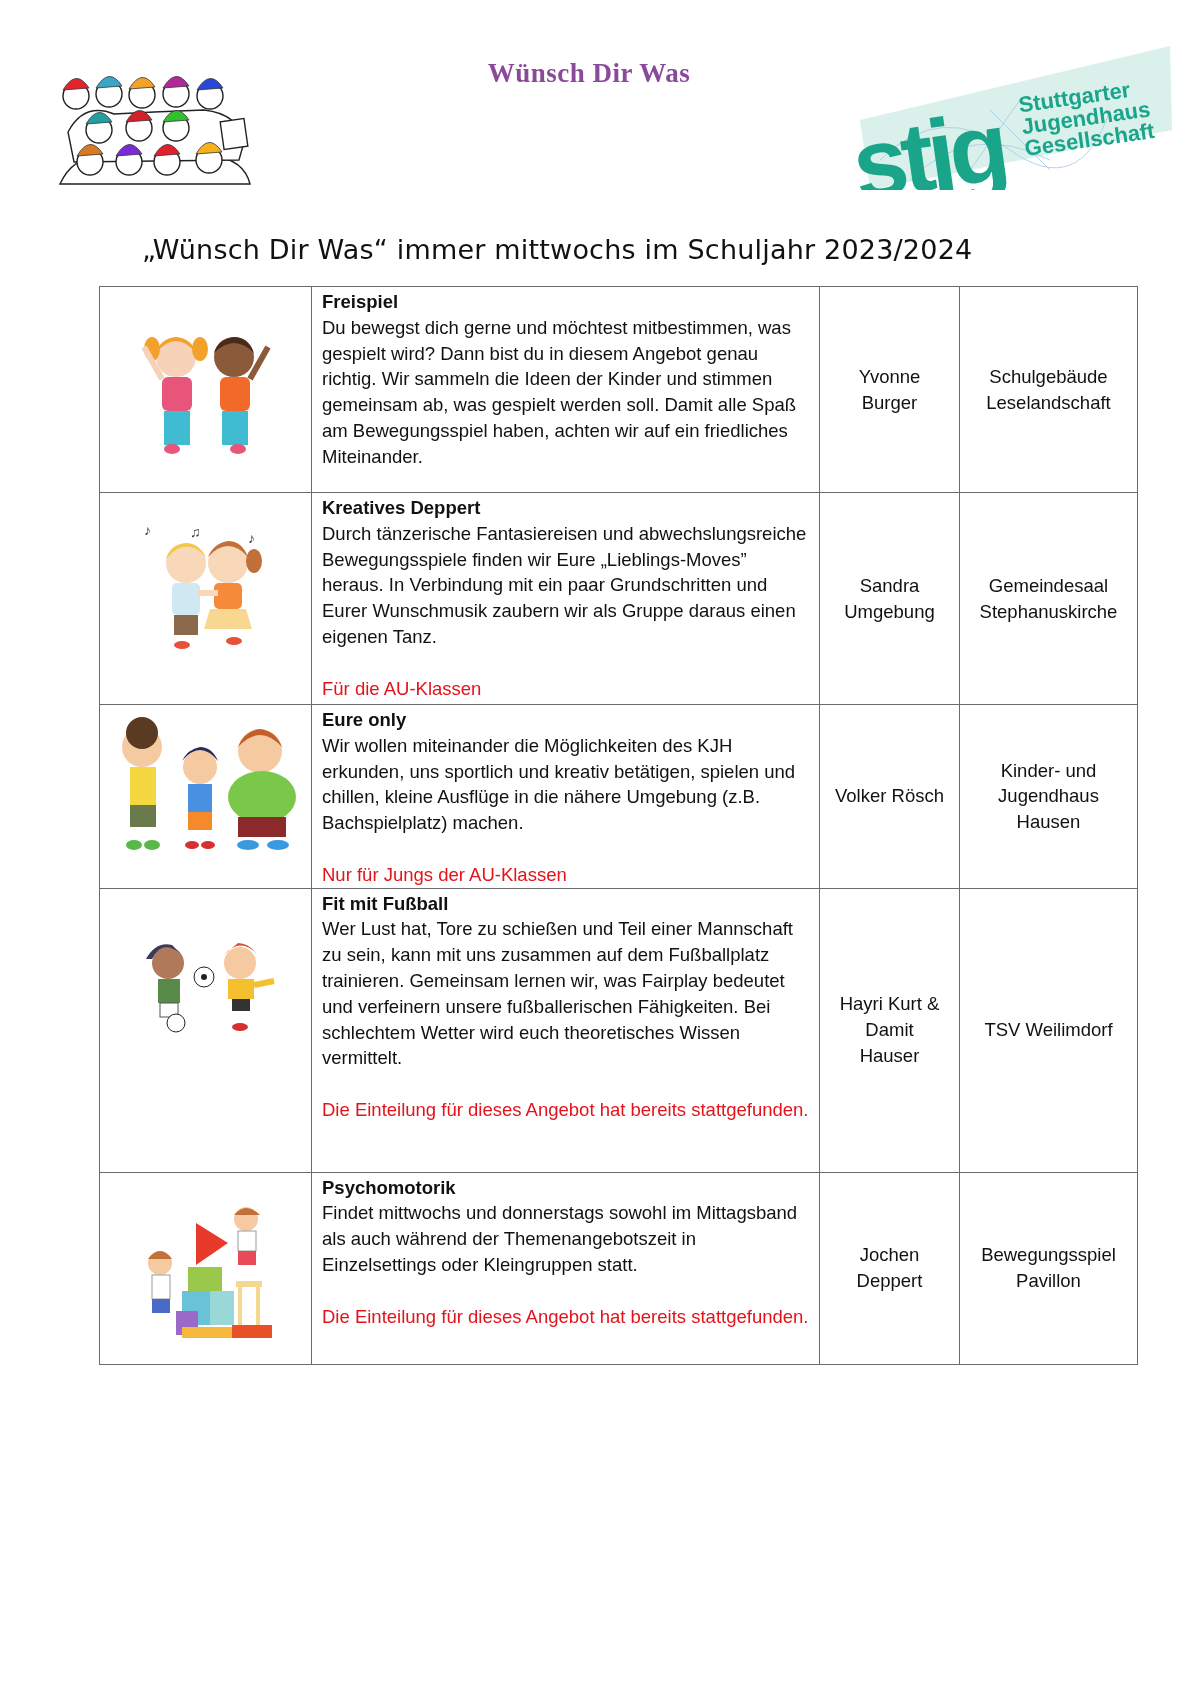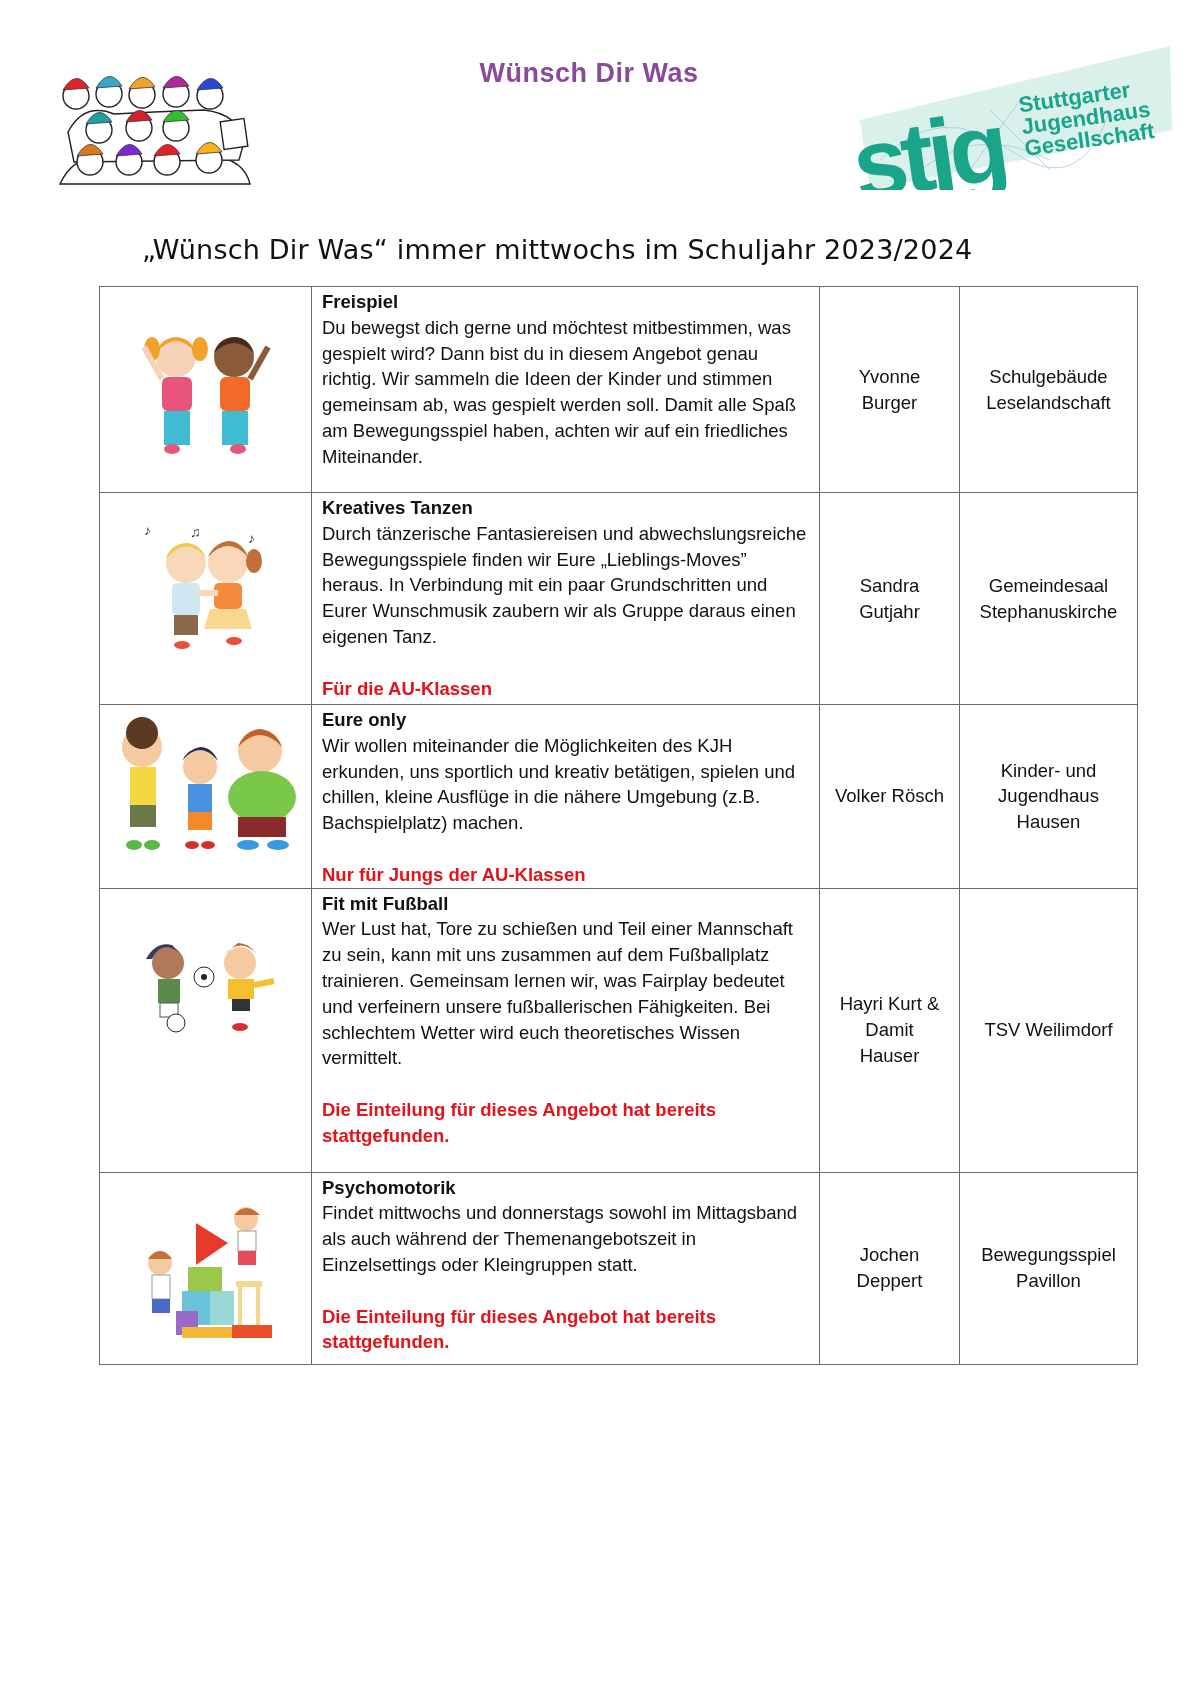--- a/index.html
+++ b/index.html
@@ -1,34 +1,34 @@
 <!DOCTYPE html>
 <html><head>
 <meta charset="utf-8">
 <style>
   html, body { margin: 0; padding: 0; background: #ffffff; }
   body { width: 1190px; height: 1683px; position: relative; overflow: hidden;
          font-family: "Liberation Sans", sans-serif; color: #111; }
   .logo-left { position: absolute; left: 54px; top: 62px; width: 206px; height: 128px; }
   .logo-mid { position: absolute; left: 478px; top: 58px; width: 222px; height: 118px; text-align: center; }
-  .logo-mid .small { font-family: Liberation Sans, sans-serif; font-size: 27px; font-weight: bold; color: #8a4a9a; letter-spacing: 0.5px; line-height: 30px; }
+  .logo-mid .small { font-family: Liberation Serif, serif; font-size: 27px; font-weight: bold; color: #8a4a9a; letter-spacing: 0.5px; line-height: 30px; }
   .logo-mid .big { font-family: "DejaVu Sans", sans-serif; font-size: 92px; font-weight: bold; line-height: 84px; letter-spacing: -2px;
                    background: linear-gradient(90deg, #e6398a 0%, #d83a97 50%, #8a4aa0 100%);
                    -webkit-background-clip: text; background-clip: text; color: transparent; }
   .logo-right { position: absolute; left: 850px; top: 40px; width: 330px; height: 150px; }
   .title { position: absolute; left: 142px; top: 234px; font-family: "DejaVu Sans", sans-serif; font-size: 27px; color: #111; white-space: nowrap; letter-spacing: 0.2px; }
   table.offers { position: absolute; left: 99px; top: 286px; width: 1035px; border-collapse: collapse; table-layout: fixed; }
   table.offers td { border: 1.5px solid #6b6b6b; vertical-align: top; padding: 0; font-size: 18.5px; line-height: 25.8px; }
   td.pic { width: 211px; position: relative; }
   td.desc { width: 487px; padding: 2px 10px 0 10px !important; }
   td.leader, td.place { text-align: center; vertical-align: middle !important; }
   td.leader { width: 139px; }
   td.place { width: 177px; }
   .offer-title { font-weight: bold; }
-  .note { color: #e3131b; font-weight: bold; }
+  .note { color: #e3131b; font-weight: normal; }
   .spacer { height: 25.8px; }
   .illus { position: absolute; }
 </style>
 </head>
 <body>
 
 <div class="logo-left">
   <svg width="206" height="128" viewBox="0 0 206 128">
     <g stroke="#222" stroke-width="1.4" fill="#fff">
       <path d="M6 122 Q20 92 50 96 L80 98 L120 96 L160 94 Q190 98 196 122 Z"></path>
@@ -137,28 +137,28 @@
             <path d="M70 36 Q90 14 110 36 Q104 20 90 20 Q76 22 70 36Z" fill="#c2703a"></path>
         <ellipse cx="116" cy="40" rx="8" ry="12" fill="#c2703a"></ellipse>
         <rect x="76" y="62" width="28" height="26" rx="5" fill="#f58a3a"></rect>
             <path d="M72 88 L108 88 L114 108 L66 108 Z" fill="#f8d890"></path>
         <path d="M60 72 L80 72" stroke="#f8d8b8" stroke-width="6"></path>
         <ellipse cx="44" cy="124" rx="8" ry="4" fill="#e8503a"></ellipse>
             <ellipse cx="96" cy="120" rx="8" ry="4" fill="#e8503a"></ellipse>
       </svg>
     </td>
     <td class="desc">
-      <div class="offer-title">Kreatives Tanzen</div>
+      <div class="offer-title">Kreatives Deppert</div>
       <div>Durch tänzerische Fantasiereisen und abwechslungsreiche Bewegungsspiele finden wir Eure „Lieblings-Moves” heraus. In Verbindung mit ein paar Grundschritten und Eurer Wunschmusik zaubern wir als Gruppe daraus einen eigenen Tanz.</div>
       <div class="spacer"></div>
       <div class="note">Für die AU-Klassen</div>
     </td>
     <td class="leader">
       <div>Sandra</div>
-      <div>Gutjahr</div>
+      <div>Umgebung</div>
     </td>
     <td class="place">
       <div>Gemeindesaal</div>
       <div>Stephanuskirche</div>
     </td>
   </tr>
 
   <tr style="height:180px;">
     <td class="pic">
       <svg class="illus" style="left:12px;top:12px;" width="192" height="140" viewBox="0 0 192 140">

